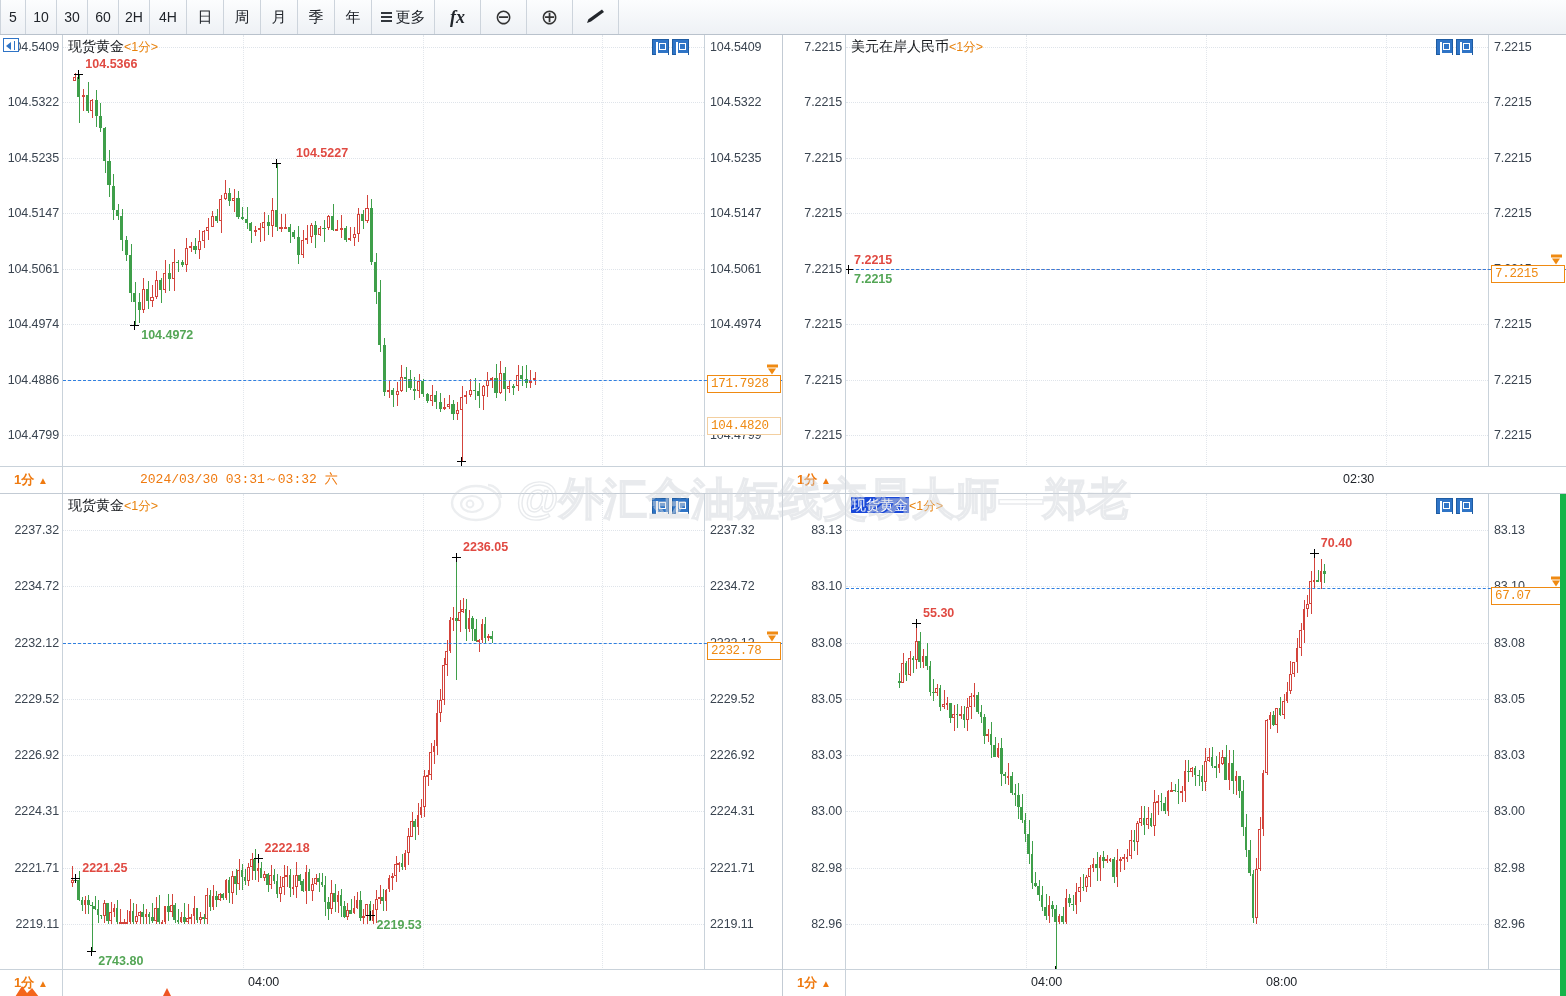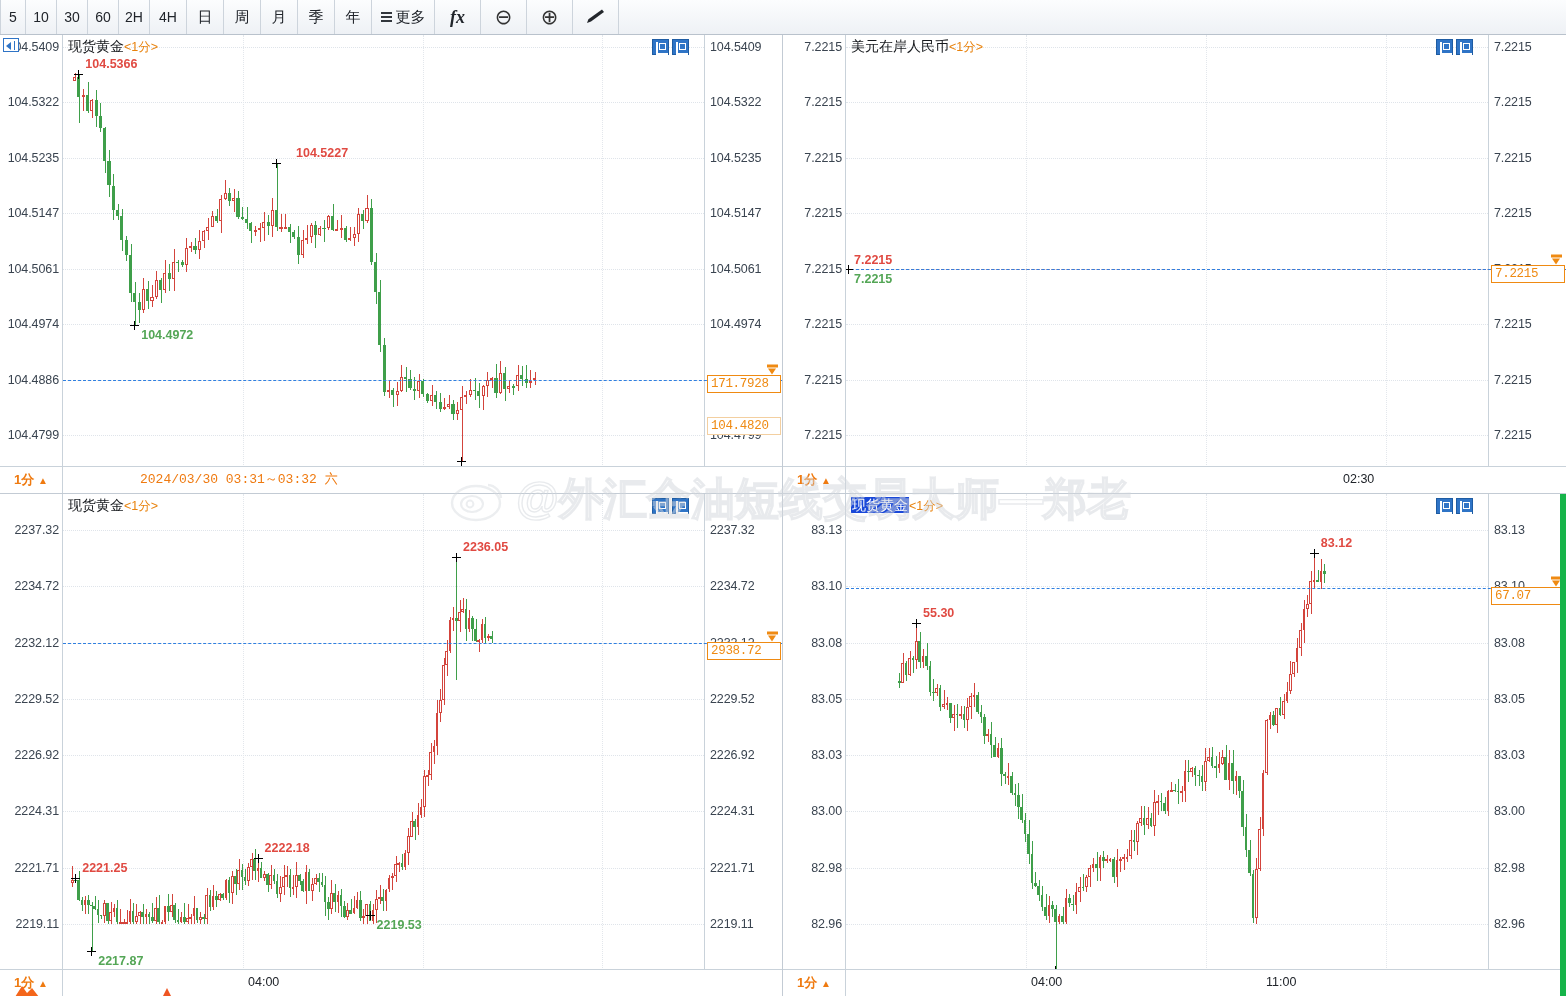--- a/index.html
+++ b/index.html
@@ -801,32 +801,32 @@
       <div class="hline" style="top: 148.51px;"></div>
       <div class="cross" style="left: 389px; top: 59.4783px;"></div>
       <div class="lbl up" style="left: 400px; top: 46.4783px;">2236.05</div>
       <div class="cross" style="left: 190.6px; top: 359.576px;"></div>
       <div class="lbl up" style="left: 201.6px; top: 346.576px;">2222.18</div>
       <div class="cross" style="left: 8.2px; top: 379.698px;"></div>
       <div class="lbl up" style="left: 19.2px; top: 366.698px;">2221.25</div>
       <div class="cross" style="left: 302.6px; top: 416.913px;"></div>
       <div class="lbl dn" style="left: 313.6px; top: 423.913px;">2219.53</div>
       <div class="cross" style="left: 24.2px; top: 452.829px;"></div>
-      <div class="lbl dn" style="left: 35.2px; top: 459.829px;">2217.87</div>
+      <div class="lbl dn" style="left: 35.2px; top: 459.829px;">2743.80</div>
     </div>
   <div class="axisR" id="p3-axr">
       <div class="ytickR" style="top: 36px;">2237.32</div>
       <div class="ytickR" style="top: 92.2857px;">2234.72</div>
       <div class="ytickR" style="top: 148.571px;">2232.12</div>
       <div class="ytickR" style="top: 204.857px;">2229.52</div>
       <div class="ytickR" style="top: 261.143px;">2226.92</div>
       <div class="ytickR" style="top: 317.429px;">2224.31</div>
       <div class="ytickR" style="top: 373.714px;">2221.71</div>
       <div class="ytickR" style="top: 430px;">2219.11</div>
-      <div class="ptag" style="top: 156.51px;">2938.72</div>
+      <div class="ptag" style="top: 156.51px;">2232.78</div>
       <div class="arrowdn" style="top: 142.51px;"></div>
     </div>
   <div class="ptitle">
     <span class="nm">现货黄金</span><span class="tf">&lt;1分&gt;</span>
   </div>
   <div class="toolicons" style="right:90px">
     <span class="ticon"></span>
     <span class="ticon"></span>
   </div>
   <div class="taxis">
@@ -1113,21 +1113,21 @@
       <div class="wick" style="left: 468.1px; top: 59.2px; height: 35.8px; background: rgb(211, 68, 60);"></div>
       <div class="body" style="left: 466.8px; top: 85.8px; width: 2.6px; height: 1.3px; border: 1px solid rgb(211, 68, 60); background: rgb(255, 255, 255);"></div>
       <div class="wick" style="left: 471.5px; top: 75.5px; height: 12.8px; background: rgb(63, 159, 74);"></div>
       <div class="body" style="left: 470.2px; top: 85.8px; width: 2.6px; height: 1.8px; background: rgb(63, 159, 74);"></div>
       <div class="wick" style="left: 474.9px; top: 65.3px; height: 29.7px; background: rgb(211, 68, 60);"></div>
       <div class="body" style="left: 473.6px; top: 77.2px; width: 2.6px; height: 10.5px; border: 1px solid rgb(211, 68, 60); background: rgb(255, 255, 255);"></div>
       <div class="wick" style="left: 478.3px; top: 69.8px; height: 19.5px; background: rgb(63, 159, 74);"></div>
       <div class="body" style="left: 477px; top: 77.2px; width: 2.6px; height: 3.2px; background: rgb(63, 159, 74);"></div>
       <div class="hline" style="top: 93.9412px;"></div>
       <div class="cross" style="left: 463.8px; top: 55.1765px;"></div>
-      <div class="lbl up" style="left: 474.8px; top: 42.1765px;">83.12</div>
+      <div class="lbl up" style="left: 474.8px; top: 42.1765px;">70.40</div>
       <div class="cross" style="left: 66px; top: 124.706px;"></div>
       <div class="lbl up" style="left: 77px; top: 111.706px;">55.30</div>
       <div class="cross" style="left: 205.4px; top: 472.353px;"></div>
       <div class="lbl dn" style="left: 216.4px; top: 479.353px;">82.94</div>
     </div>
   <div class="axisR" id="p4-axr">
       <div class="ytickR" style="top: 36px;">83.13</div>
       <div class="ytickR" style="top: 92.2857px;">83.10</div>
       <div class="ytickR" style="top: 148.571px;">83.08</div>
       <div class="ytickR" style="top: 204.857px;">83.05</div>
@@ -1144,21 +1144,21 @@
   <div class="toolicons" style="right:90px">
     <span class="ticon"></span>
     <span class="ticon"></span>
   </div>
   <div class="greenbar"></div>
   <div class="taxis">
     <div class="tfbox">
       <span>1分</span> <span class="tri">▲</span>
     </div>
   <div class="ttick" style="left: 248px;">04:00</div>
-      <div class="ttick" style="left: 483px;">11:00</div>
+      <div class="ttick" style="left: 483px;">08:00</div>
     </div>
 </div>
 
 <div id="wm">
   <svg width="56" height="46" viewBox="0 0 56 46">
     <ellipse cx="26" cy="26" rx="24" ry="17" fill="none" stroke="#d3d7dc" stroke-width="2.4"></ellipse>
     <ellipse cx="22" cy="27" rx="11" ry="8" fill="none" stroke="#d3d7dc" stroke-width="2.2"></ellipse>
     <circle cx="20" cy="27" r="3.4" fill="none" stroke="#d3d7dc" stroke-width="2"></circle>
     <path d="M38 8 a14 14 0 0 1 13 13" fill="none" stroke="#d3d7dc" stroke-width="2.4"></path>
   </svg>

